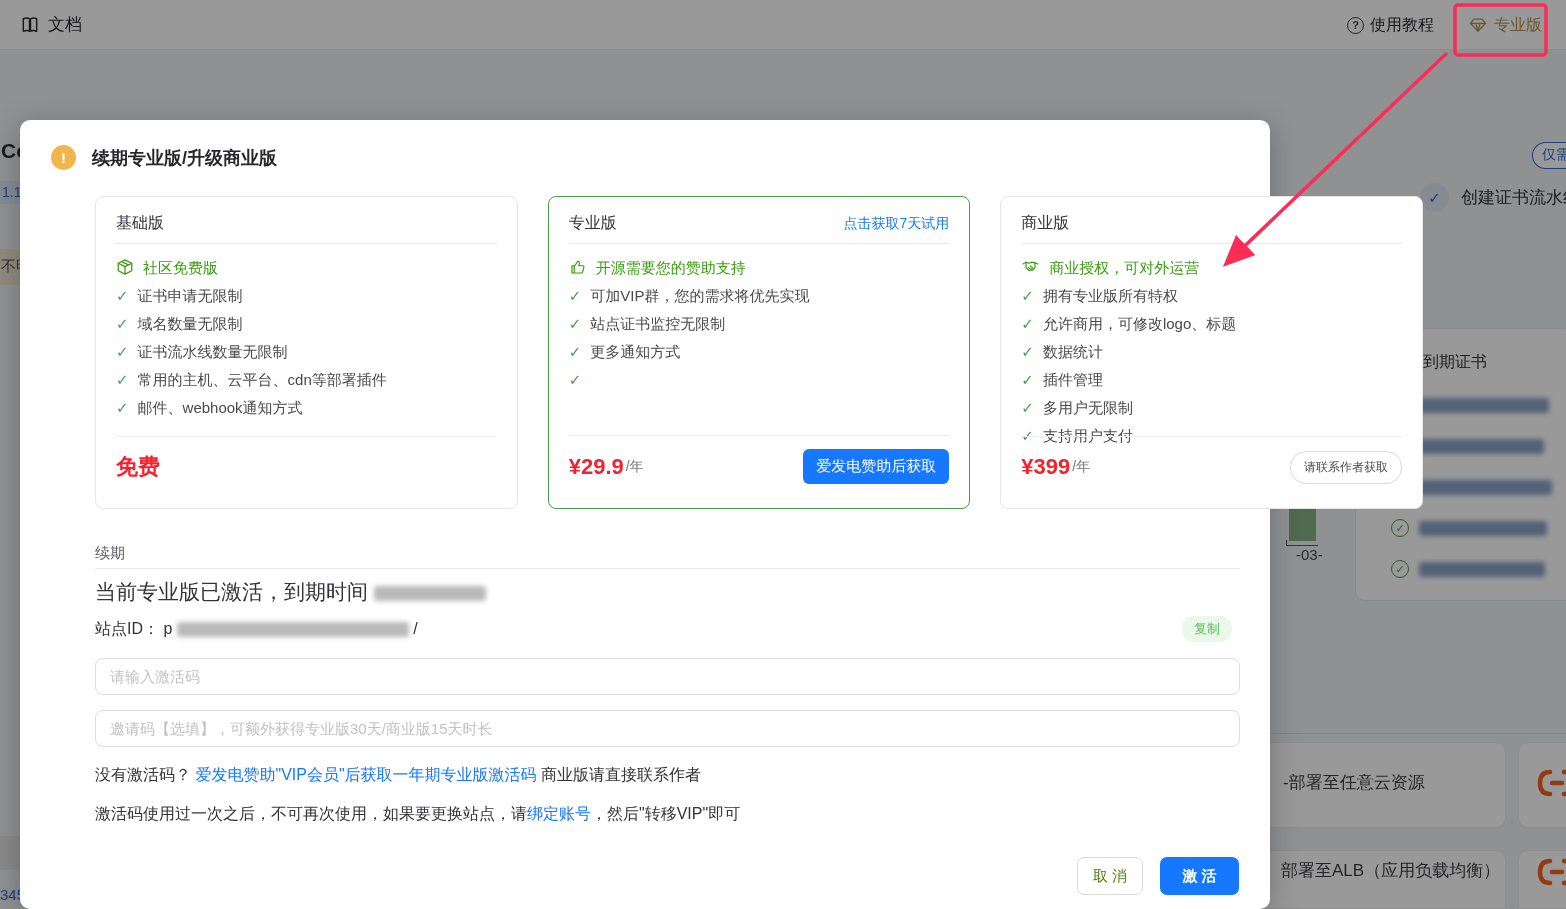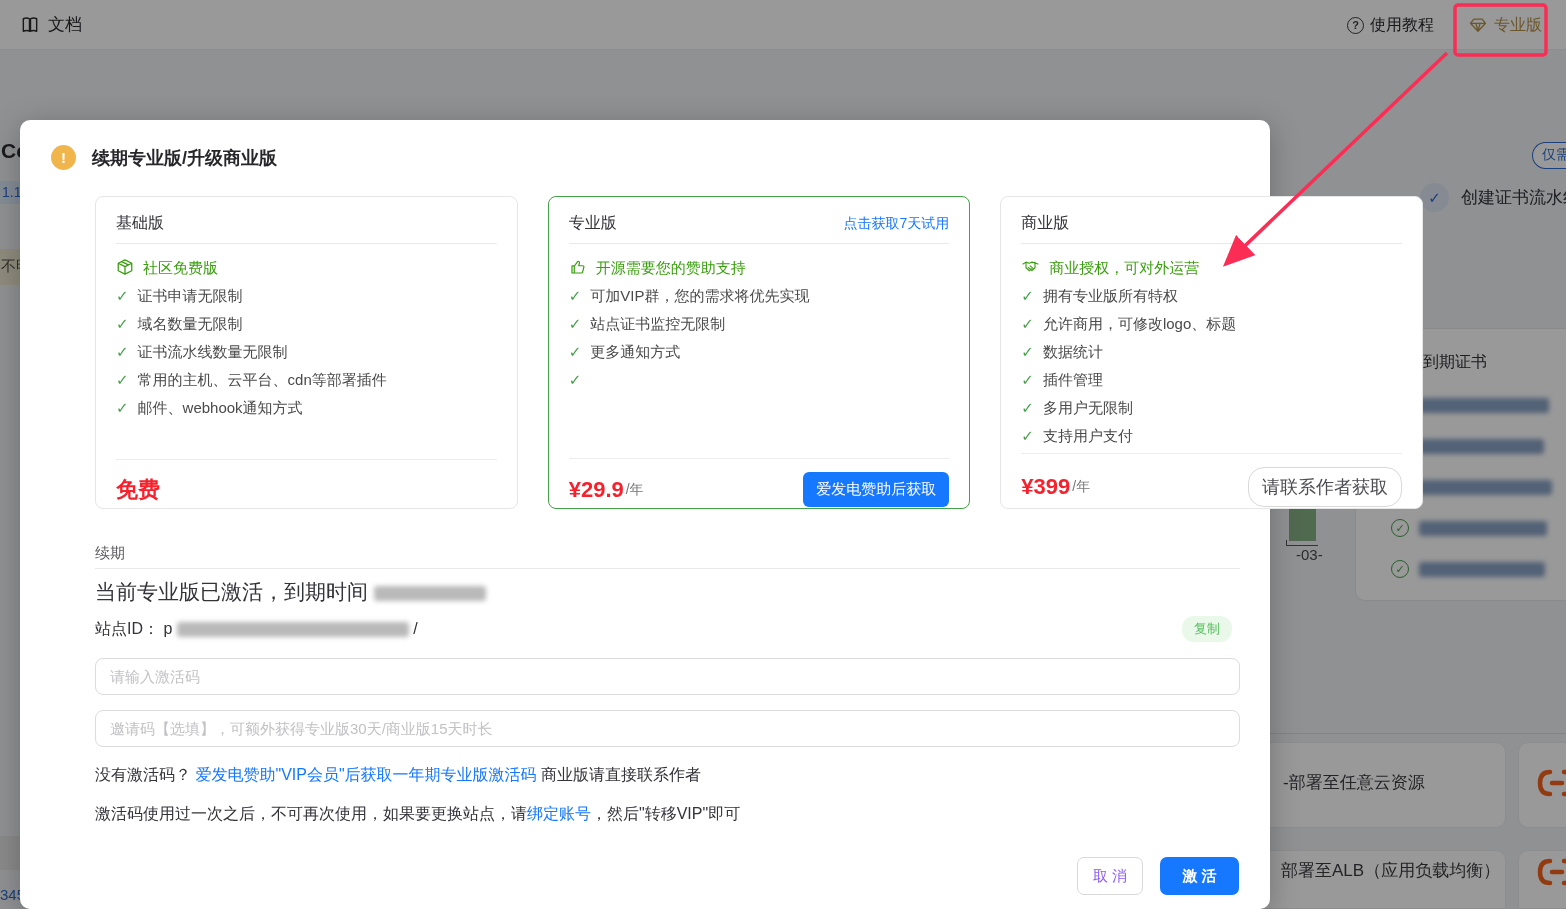--- a/index.html
+++ b/index.html
@@ -58,39 +58,39 @@
   .plan { flex:1; position:relative; border:1px solid #e6e6e6; border-radius:8px; padding:16px 20px; background:#fff; }
   .plan.pro { border:1.5px solid #44a148; }
   .plan-head { display:flex; align-items:baseline; justify-content:space-between; border-bottom:1px solid #e9e9e9; padding-bottom:9px; }
   .plan-name { font-size:16px; color:#33333a; }
   .trial-link { font-size:14px; color:#1677ff; cursor:pointer; }
   .feat { list-style:none; margin-top:9px; }
   .feat li { display:flex; gap:9px; font-size:15px; color:#4a4a4a; line-height:21px; padding:3.5px 0; }
   .feat li .ck { color:#45a04a; font-weight:bold; flex:none; }
   .feat li.hl { color:#389e0d; }
   .feat li.hl .hic { flex:none; margin-top:1px; }
-  .price-row { position:absolute; left:20px; right:20px; bottom:1px; border-top:1px solid #ededed; padding-top:13px; display:flex; align-items:center; min-height:48px; }
+  .price-row { position:absolute; left:20px; right:20px; bottom:24px; border-top:1px solid #ededed; padding-top:13px; display:flex; align-items:center; min-height:48px; }
   .price { font-size:22px; font-weight:bold; color:#f5222d; }
   .price-unit { font-size:14px; color:#777; margin-left:2px; }
   .btn-primary { margin-left:auto; background:#1677ff; color:#fff; border:none; border-radius:6px; padding:8px 13px; font-size:15px; cursor:pointer; font-family:inherit; }
-  .btn-plain { margin-left:auto; background:#fff; color:#4c4c52; border:1px solid #d9d9d9; border-radius:16px; padding:7px 13px; font-size:18px; cursor:pointer; font-family:inherit; }
+  .btn-plain { margin-left:auto; background:#fff; color:#4c4c52; border:1px solid #d9d9d9; border-radius:16px; padding:7px 13px; font-size:12px; cursor:pointer; font-family:inherit; }
 
   .renew-label { position:absolute; left:75px; top:424px; font-size:15px; color:#5b5b60; }
   .renew-line { position:absolute; left:75px; top:448px; width:1145px; height:1px; background:#e8e8e8; }
   .status-line { position:absolute; left:75px; top:458px; font-size:21px; color:#33333a; }
   .site-line { position:absolute; left:75px; top:499px; font-size:16px; color:#33333a; }
   .copy-btn { position:absolute; left:1162px; top:496px; background:#eaf8ea; color:#58bd5e; border:none; border-radius:12px; padding:4px 12px; font-size:13px; cursor:pointer; font-family:inherit; }
   .inp { position:absolute; left:75px; width:1145px; height:37px; border:1px solid #dcdcdc; border-radius:8px; padding:0 14px; font-size:15px; color:#333; font-family:inherit; outline:none; background:#fff; }
   .inp::placeholder { color:#c2c2c6; }
   .inp1 { top:538px; } .inp2 { top:590px; }
   .help { position:absolute; left:75px; font-size:16px; color:#33333a; }
   .help1 { top:645px; } .help2 { top:684px; }
   .help a { color:#1677ff; text-decoration:none; cursor:pointer; }
   .m-footer { position:absolute; right:31px; top:737px; display:flex; gap:17px; }
-  .btn-cancel { width:66px; height:38px; background:#fff; border:1px solid #d9d9d9; border-radius:7px; color:#8b5cf6; font-size:15px; cursor:pointer; font-family:inherit; }
+  .btn-cancel { width:66px; height:38px; background:#fff; border:1px solid #d9d9d9; border-radius:7px; color:#4d7c0f; font-size:15px; cursor:pointer; font-family:inherit; }
   .btn-activate { width:79px; height:38px; background:#1677ff; border:none; border-radius:7px; color:#fff; font-size:15px; font-weight:bold; cursor:pointer; font-family:inherit; }
 
   
   .annot { position:absolute; inset:0; z-index:40; pointer-events:none; }
 </style>
 </head>
 <body>
 
 <div class="page">
 

